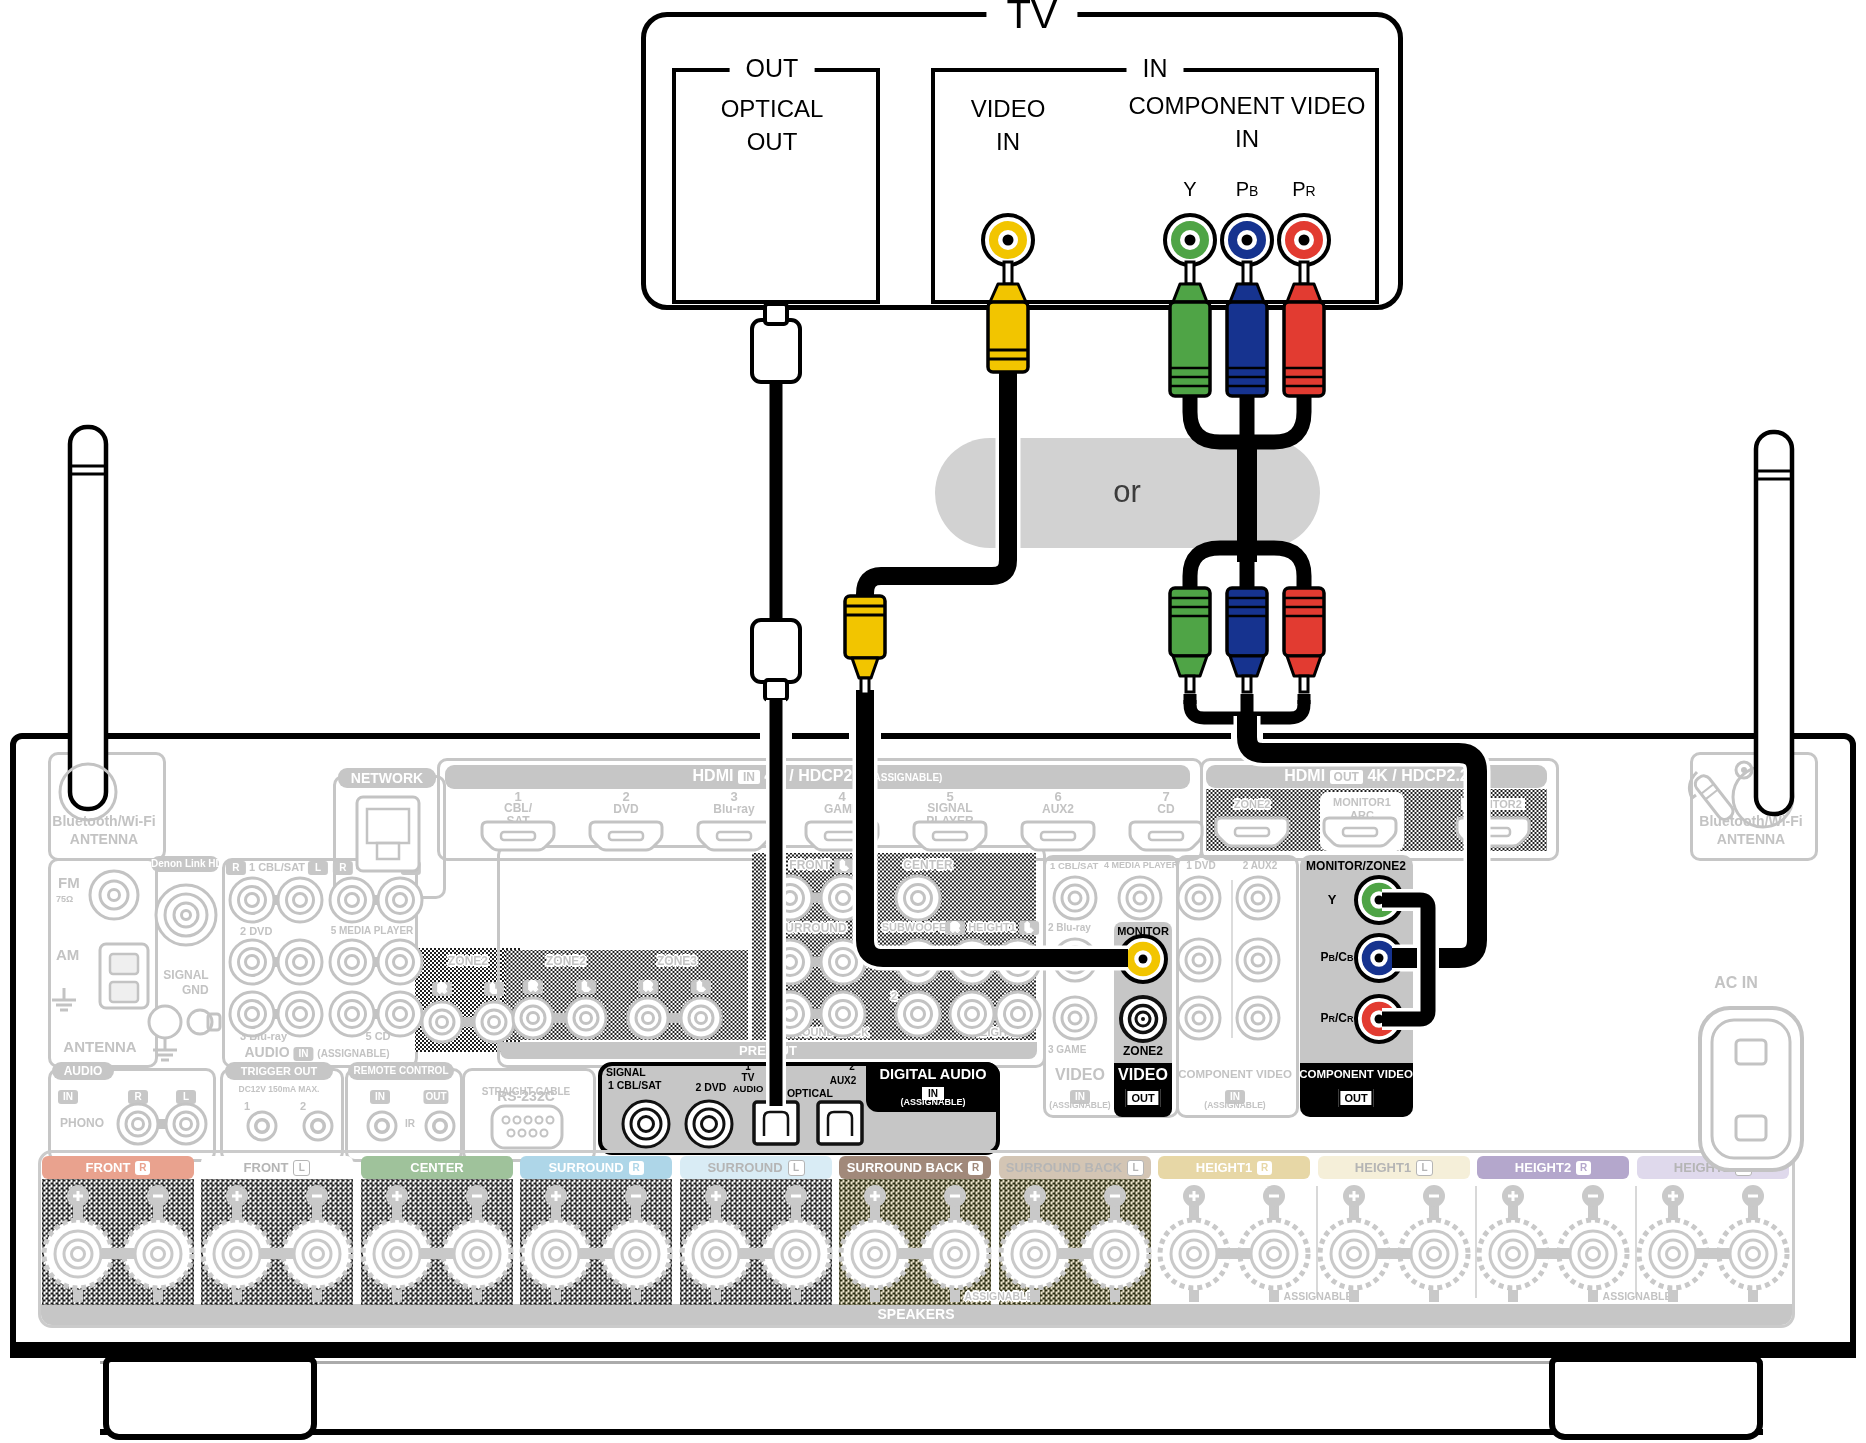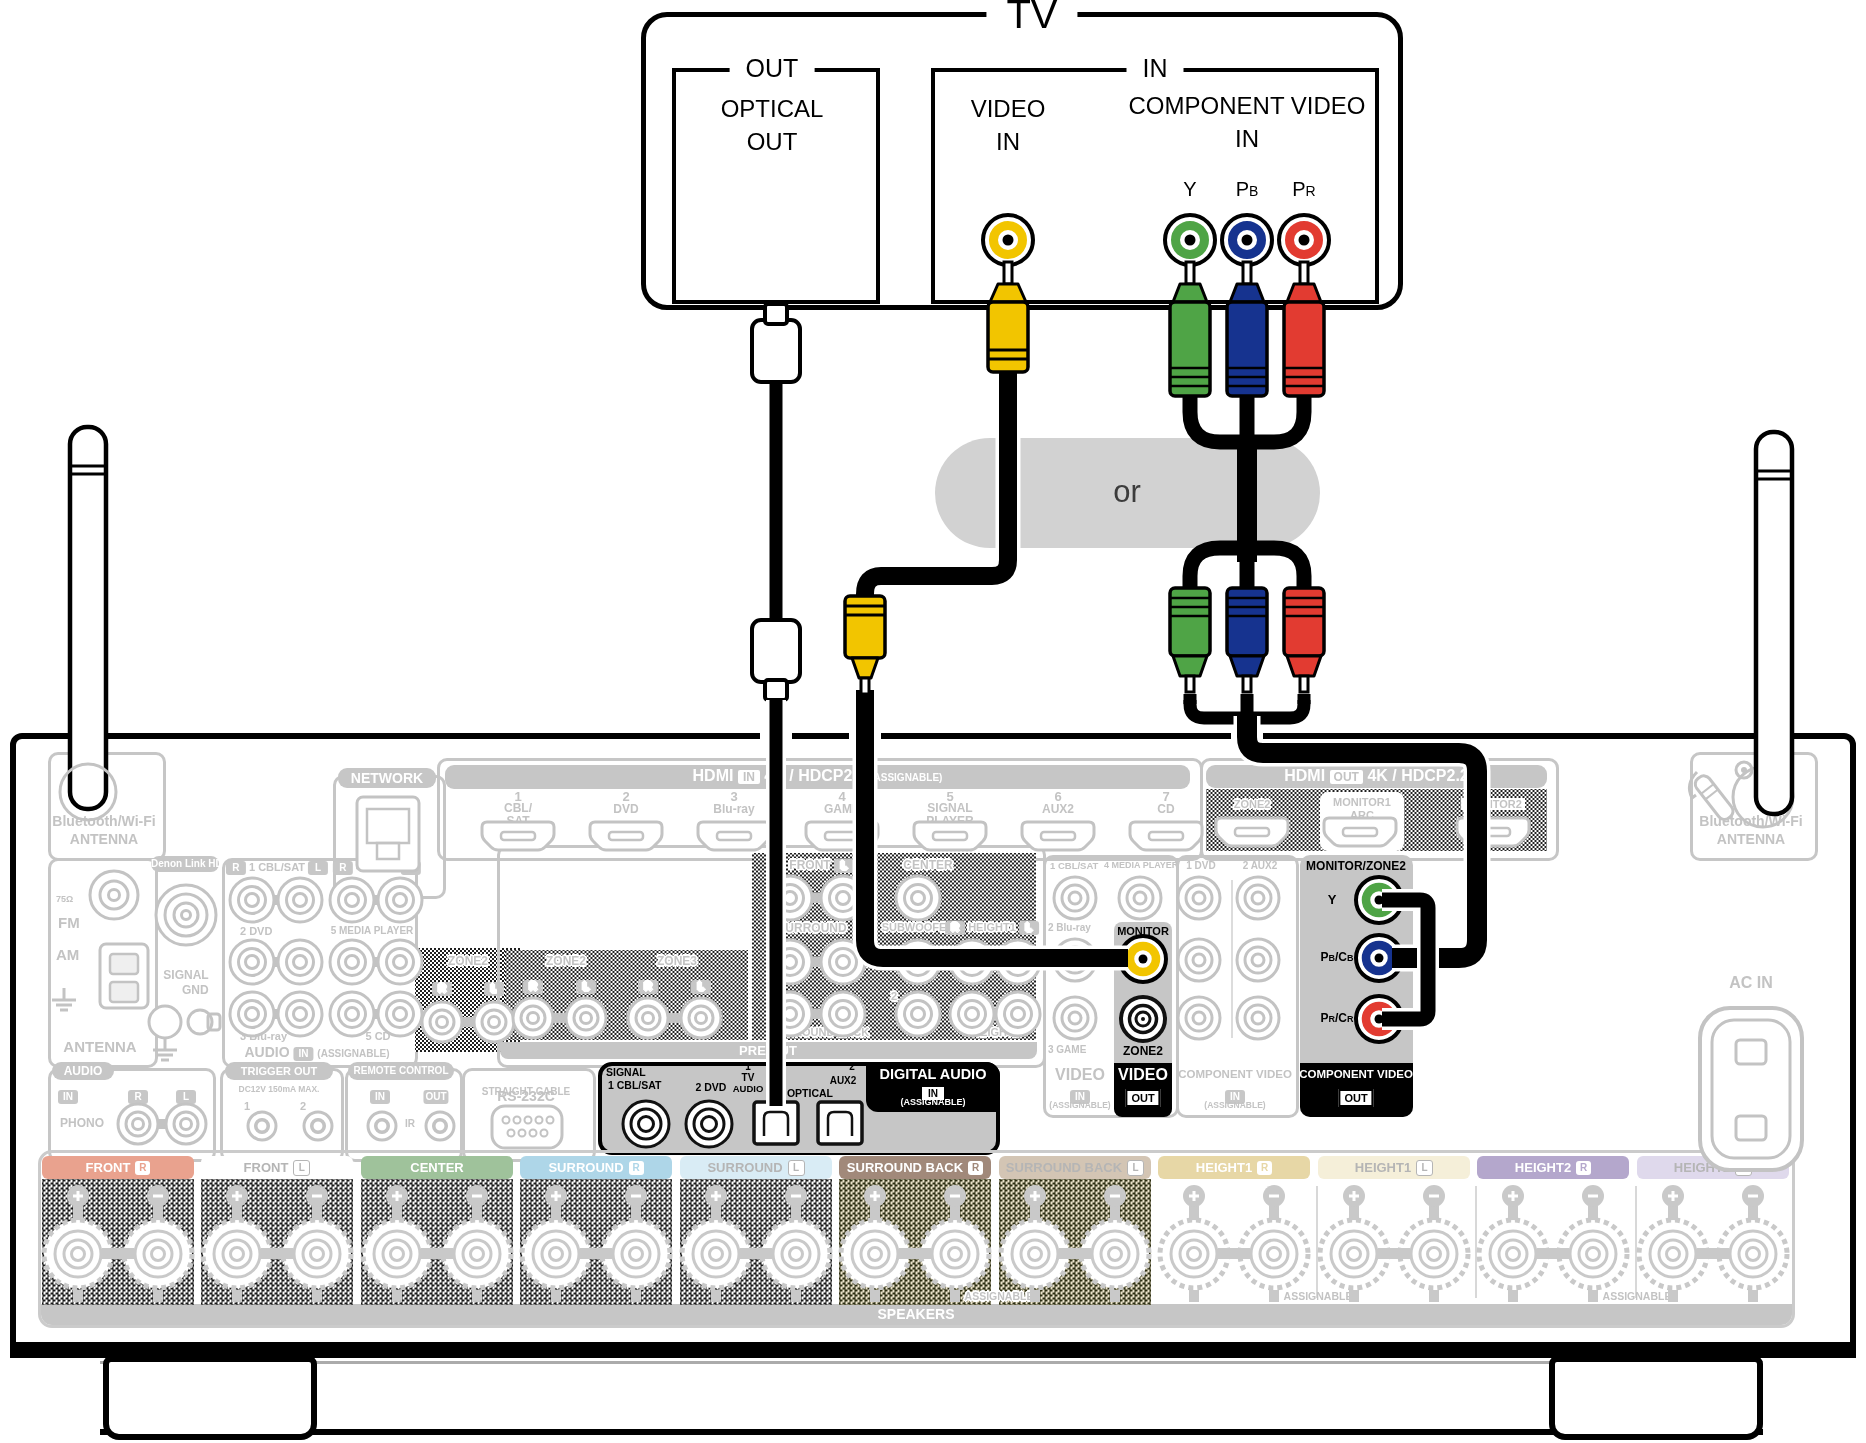--- a/index.html
+++ b/index.html
@@ -100,21 +100,21 @@
     <span>4K / HDCP2.2</span>
   </div>
   <div class="abs hatch4" style="left:1206px;top:789px;width:341px;height:62px;"></div>
   <div class="abs" style="left:1320px;top:792px;width:84px;height:59px;background:#fff;border-radius:8px;"></div>
   <div class="abs cx glabel halo" style="left:1252px;top:798px;font-size:11px;">ZONE2</div>
   <div class="abs cx glabel" style="left:1362px;top:796px;font-size:11px;">MONITOR1</div>
   <div class="abs cx glabel" style="left:1362px;top:809px;font-size:11px;">ARC</div>
   <div class="abs cx glabel" style="left:1493px;top:798px;font-size:11px;background:#fff;padding:0 3px;">MONITOR2</div>
 
   <div class="abs gbox" style="left:48px;top:858px;width:104px;height:204px;"></div>
-  <div class="abs glabel" style="left:58px;top:874px;font-size:15px;margin-top:40px;">FM</div>
+  <div class="abs glabel" style="left:58px;top:874px;font-size:15px;">FM</div>
   <div class="abs glabel" style="left:56px;top:894px;font-size:9px;">75Ω</div>
   <div class="abs glabel" style="left:56px;top:946px;font-size:15px;">AM</div>
   <div class="abs cx glabel" style="left:100px;top:1038px;font-size:15px;">ANTENNA</div>
 
   <div class="abs cx pill" style="left:185px;top:856px;width:68px;font-size:10px;line-height:16px;">Denon Link HD</div>
   <div class="abs cx glabel" style="left:186px;top:968px;font-size:12px;text-align:right;line-height:15px;">
     <span>SIGNAL</span><br><span>GND</span></div>
 
   <div class="abs gbox" style="left:222px;top:858px;width:190px;height:204px;"></div>
   <div class="abs cx glabel" style="left:277px;top:861px;font-size:11px;"><span class="badge">R</span> <span>1 CBL/SAT</span> <span class="badge">L</span></div>
@@ -177,21 +177,21 @@
 
   <div class="abs" style="left:1300px;top:855px;width:113px;height:262px;background:#c6c6c6;border-radius:10px;"></div>
   <div class="abs" style="left:1300px;top:1063px;width:113px;height:54px;background:#000;border-radius:0 0 10px 10px;"></div>
   <div class="abs cx klabel" style="left:1356px;top:859px;font-size:12px;">MONITOR/ZONE2</div>
   <div class="abs cx klabel" style="left:1332px;top:892px;font-size:13px;">Y</div>
   <div class="abs cx klabel" style="left:1337px;top:950px;font-size:12px;"><span>P</span><span style="font-size:9px;">B</span><span>/C</span><span style="font-size:9px;">B</span></div>
   <div class="abs cx klabel" style="left:1337px;top:1011px;font-size:12px;"><span>P</span><span style="font-size:9px;">R</span><span>/C</span><span style="font-size:9px;">R</span></div>
   <div class="abs cx wlabel" style="left:1356px;top:1068px;font-size:11.5px;">COMPONENT VIDEO</div>
   <div class="abs cx" style="left:1356px;top:1088px;"><span class="badge-outline">OUT</span></div>
 
-  <div class="abs cx glabel" style="left:1736px;top:974px;font-size:16px;margin-left:15px;">AC IN</div>
+  <div class="abs cx glabel" style="left:1736px;top:974px;font-size:16px;">AC IN</div>
 
   <div class="abs" style="left:598px;top:1062px;width:402px;height:93px;background:#c6c6c6;border:4px solid #000;border-radius:14px;box-sizing:border-box;"></div>
   <div class="abs" style="left:866px;top:1062px;width:134px;height:50px;background:#000;border-radius:4px 14px 4px 12px;"></div>
   <div class="abs klabel" style="left:606px;top:1066px;font-size:10.5px;">SIGNAL</div>
   <div class="abs klabel" style="left:608px;top:1079px;font-size:10.5px;">1 CBL/SAT</div>
   <div class="abs cx klabel" style="left:711px;top:1081px;font-size:10.5px;">2 DVD</div>
   <div class="abs cx klabel" style="left:748px;top:1061px;font-size:10px;">1</div>
   <div class="abs cx klabel" style="left:748px;top:1072px;font-size:10px;">TV</div>
   <div class="abs cx klabel" style="left:748px;top:1083px;font-size:9.5px;">AUDIO</div>
   <div class="abs cx klabel" style="left:810px;top:1087px;font-size:10.5px;">OPTICAL</div>

